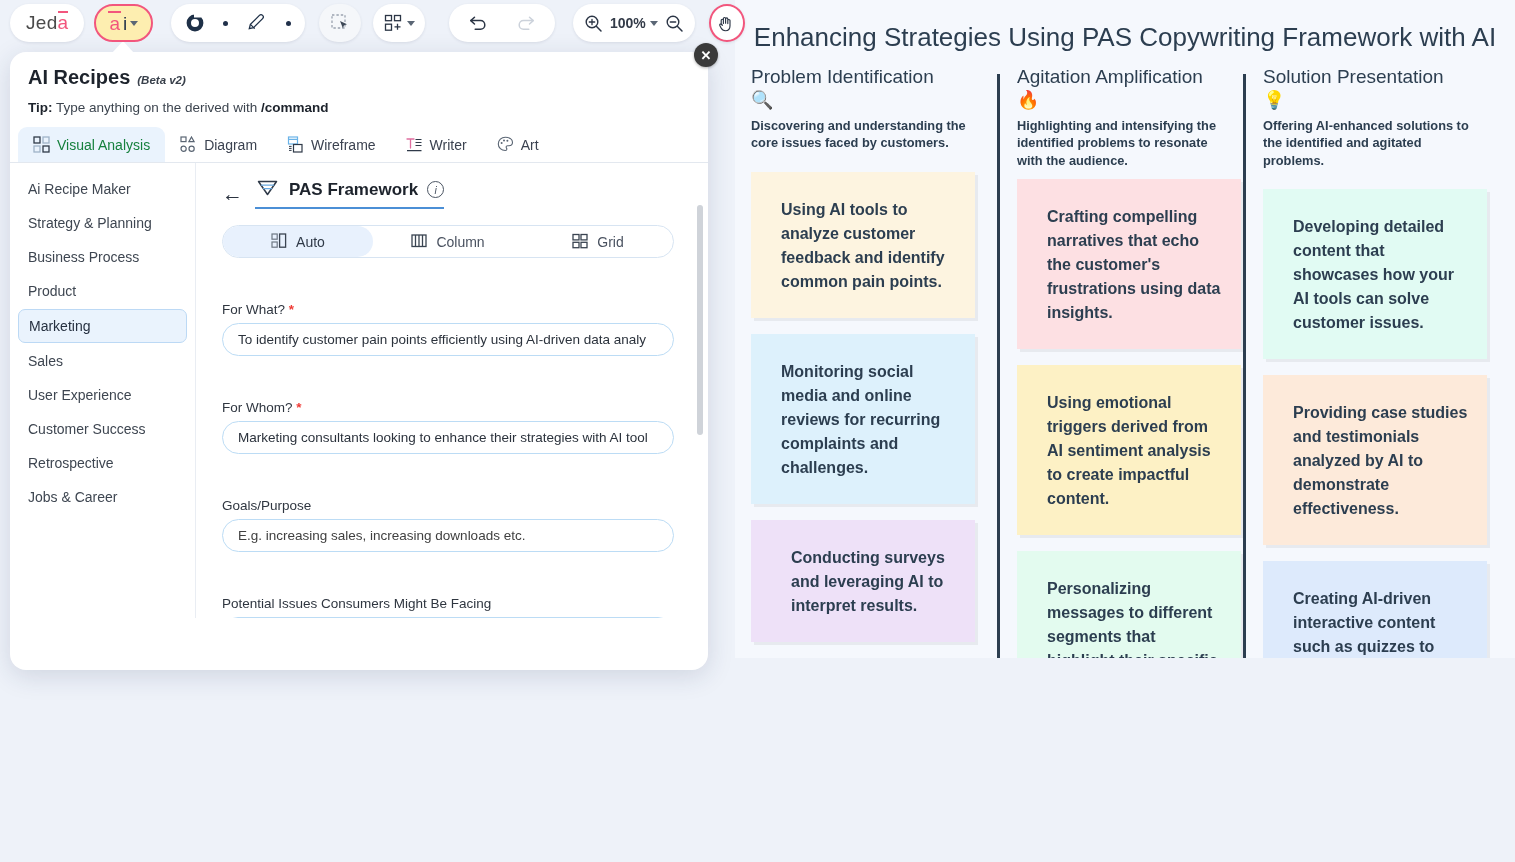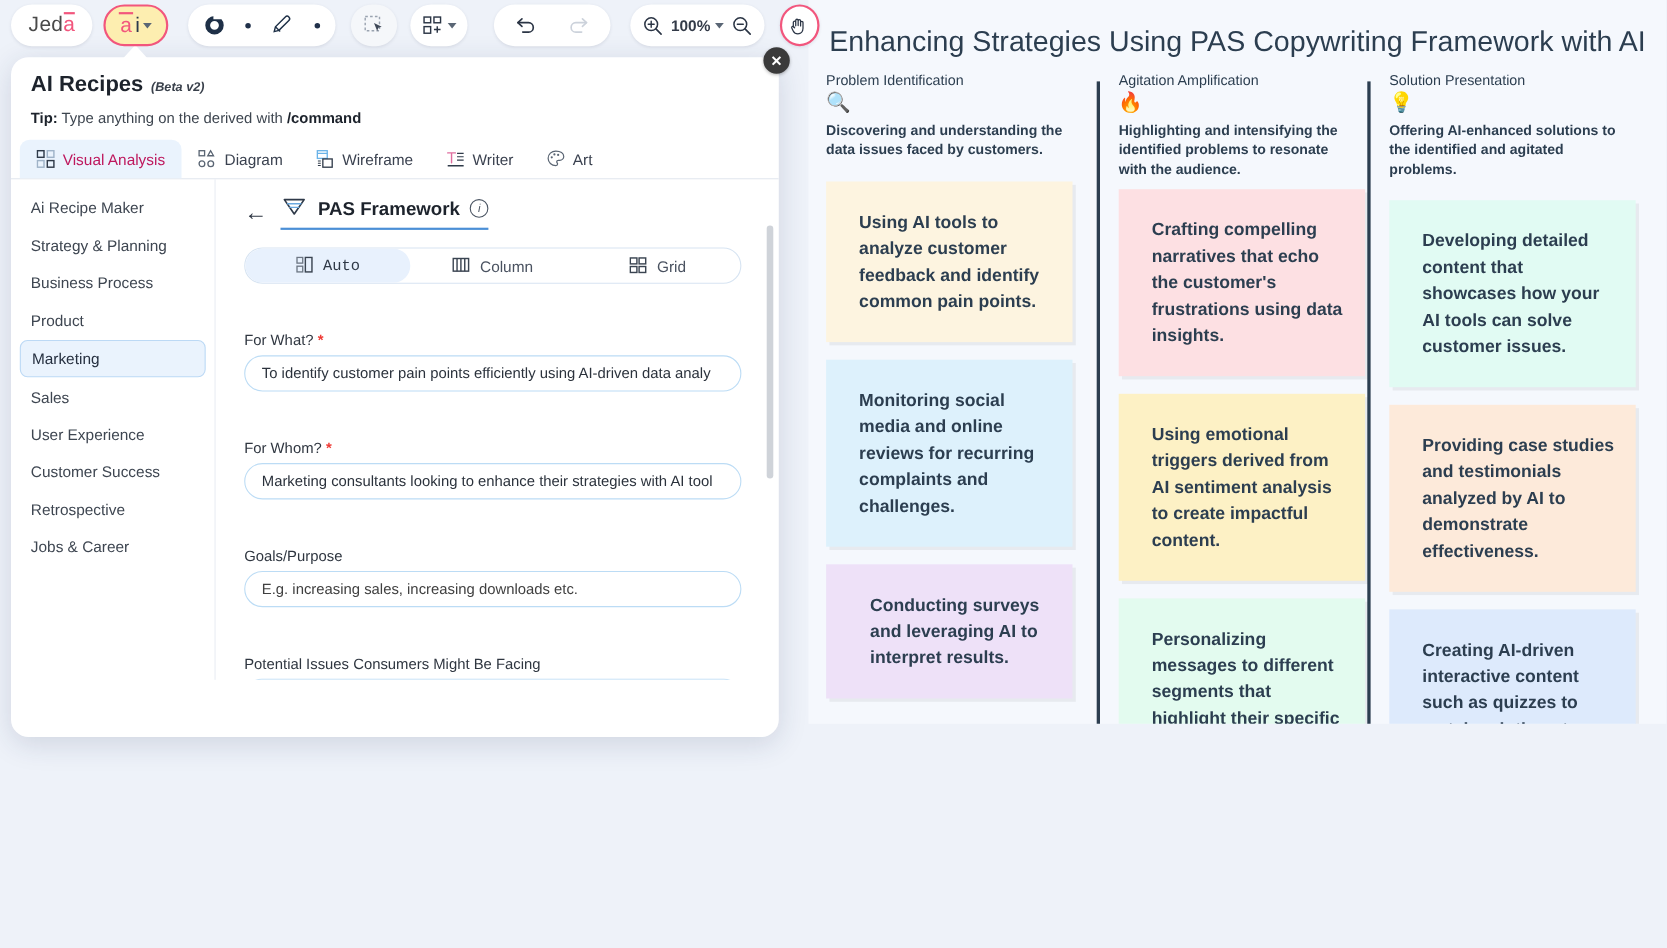--- a/index.html
+++ b/index.html
@@ -248,21 +248,21 @@
     gap: 7px;
     padding: 9px 15px;
     font-size: 14px;
     color: #3b4插250;
     color: #3b4250;
     cursor: pointer;
     border-radius: 9px 9px 0 0;
   }
   .tab.active {
     background: #eaf3fd;
-    color: #be185d;
+    color: #15803d;
   }
   .tab-spacer { flex: 1; }
 
   
   .panel-body {
     display: flex;
     height: 455px;
   }
   .side-list {
     width: 186px;
@@ -345,21 +345,20 @@
     justify-content: center;
     gap: 8px;
     font-size: 14px;
     color: #4a5260;
     cursor: pointer;
   }
   .seg.active {
     background: #e8f1fd;
     border-radius: 18px;
     color: #2f3947;
-    font-family: Liberation Mono, monospace;
   }
 
   .field { margin-top: 15px; }
   .f-label {
     font-size: 13.5px;
     color: #2f3640;
     margin-bottom: 6px;
     margin-top: 44px;
   }
   .req { color: #ef3b36; font-weight: bold; }
@@ -461,21 +460,21 @@
   .col + .col { padding-left: 20px; }
   .col-div {
     position: absolute;
     left: 0;
     top: 8px;
     bottom: -640px;
     width: 3px;
     background: #2c3e50;
   }
   .col-title {
-    font-size: 13px;
+    font-size: 19px;
     color: #2c3e50;
     line-height: 1.15;
   }
   .col-emoji {
     font-size: 18px;
     margin-top: 3px;
     line-height: 1;
   }
   .col-desc {
     margin-top: 8px;
@@ -768,21 +767,21 @@
 
   <div id="board">
 
     <div class="board-title">Enhancing Strategies Using PAS Copywriting Framework with AI</div>
 
     <div class="cols">
 
       <div class="col">
         <div class="col-title">Problem Identification</div>
         <div class="col-emoji">🔍</div>
-        <div class="col-desc">Discovering and understanding the data issues faced by customers.</div>
+        <div class="col-desc">Discovering and understanding the core issues faced by customers.</div>
         <div class="cards">
           <div class="card" style="background:#fdf4e0;">Using AI tools to analyze customer feedback and identify common pain points.</div>
           <div class="card" style="background:#ddf1fc;">Monitoring social media and online reviews for recurring complaints and challenges.</div>
           <div class="card" style="background:#eee1f8;padding-left:40px;">Conducting surveys and leveraging AI to interpret results.</div>
         </div>
       </div>
 
       <div class="col">
         <div class="col-div"></div>
         <div class="col-title">Agitation Amplification</div>

